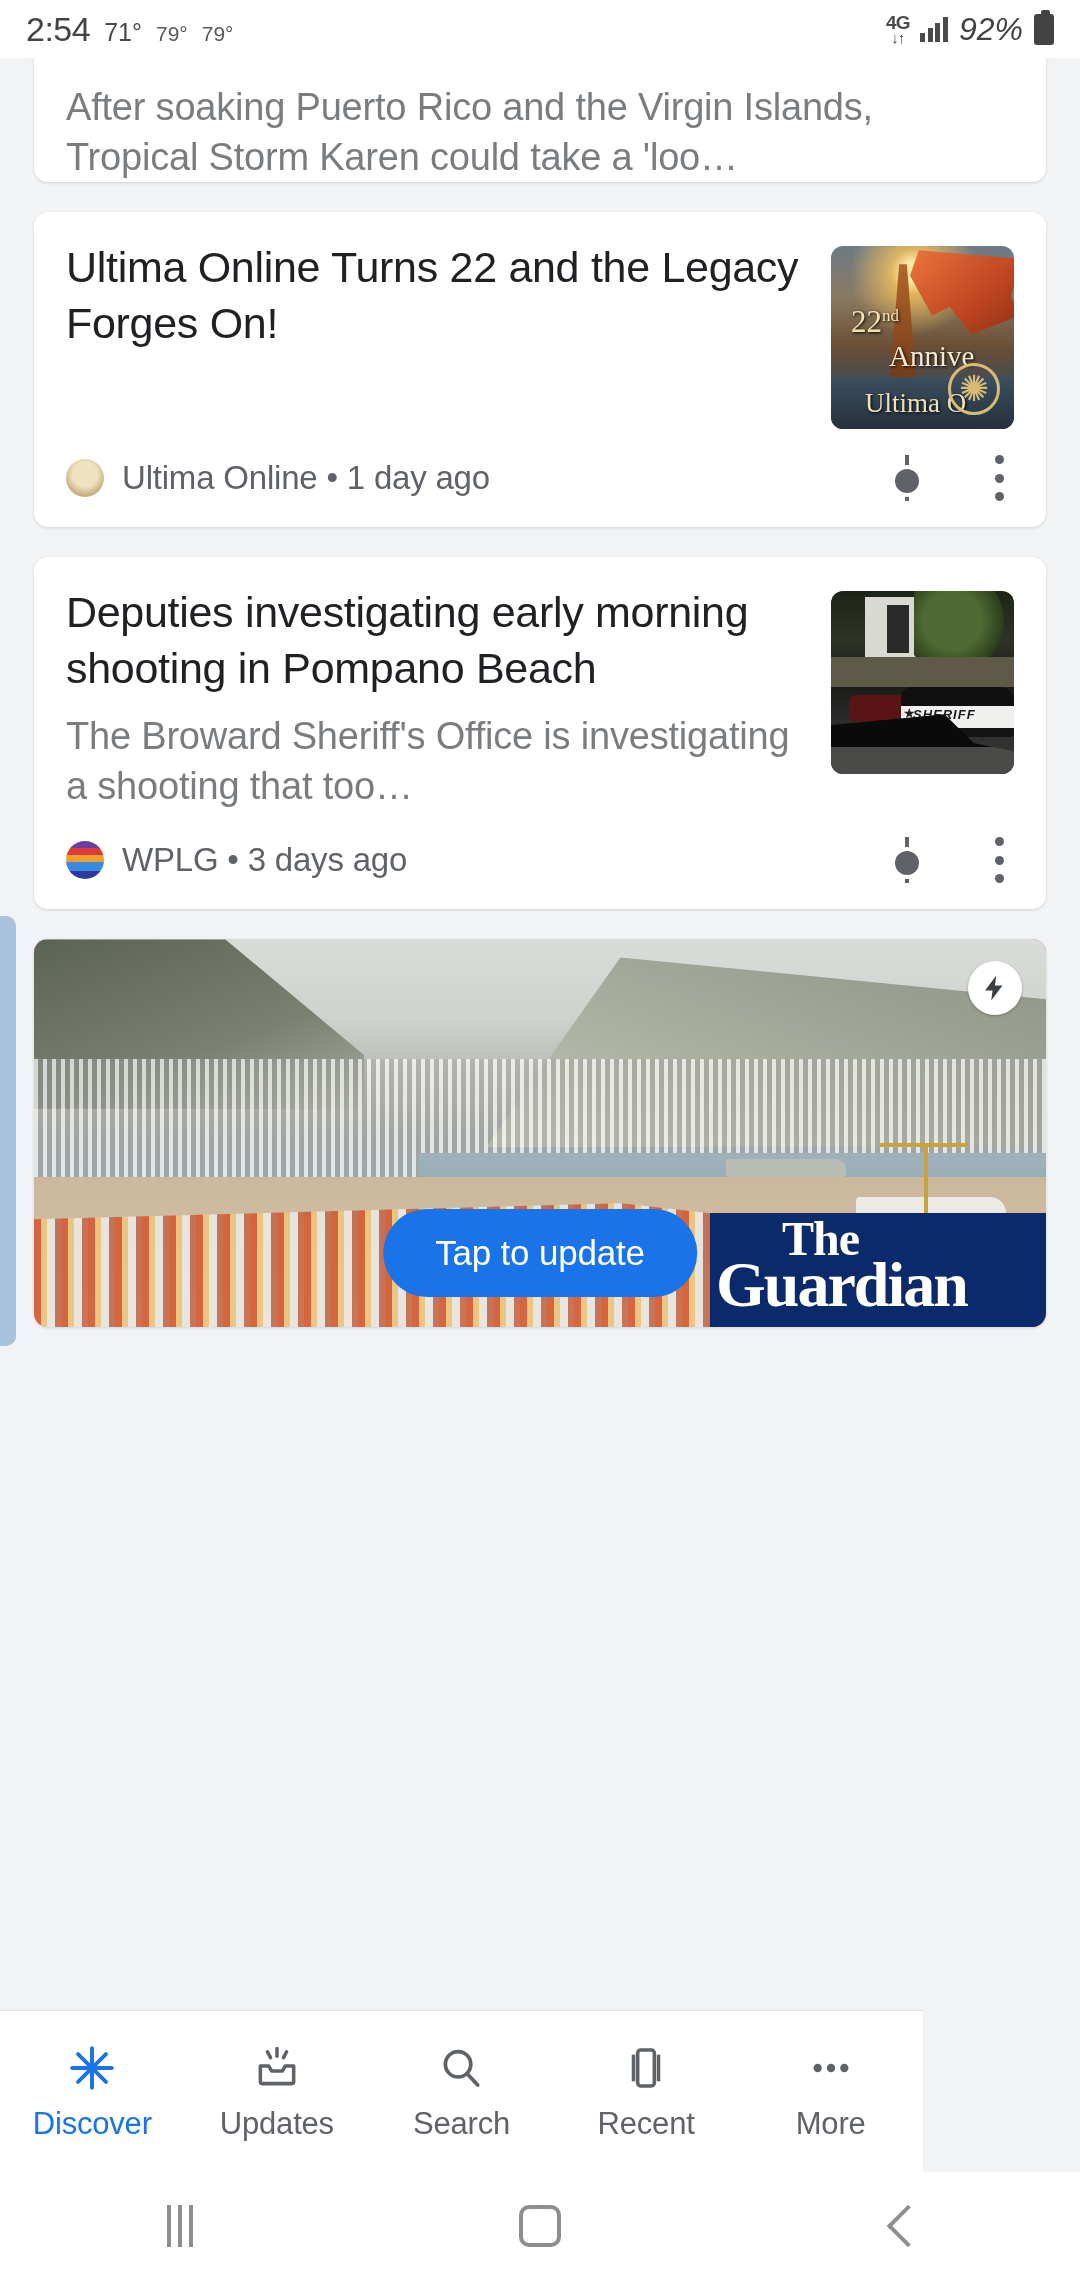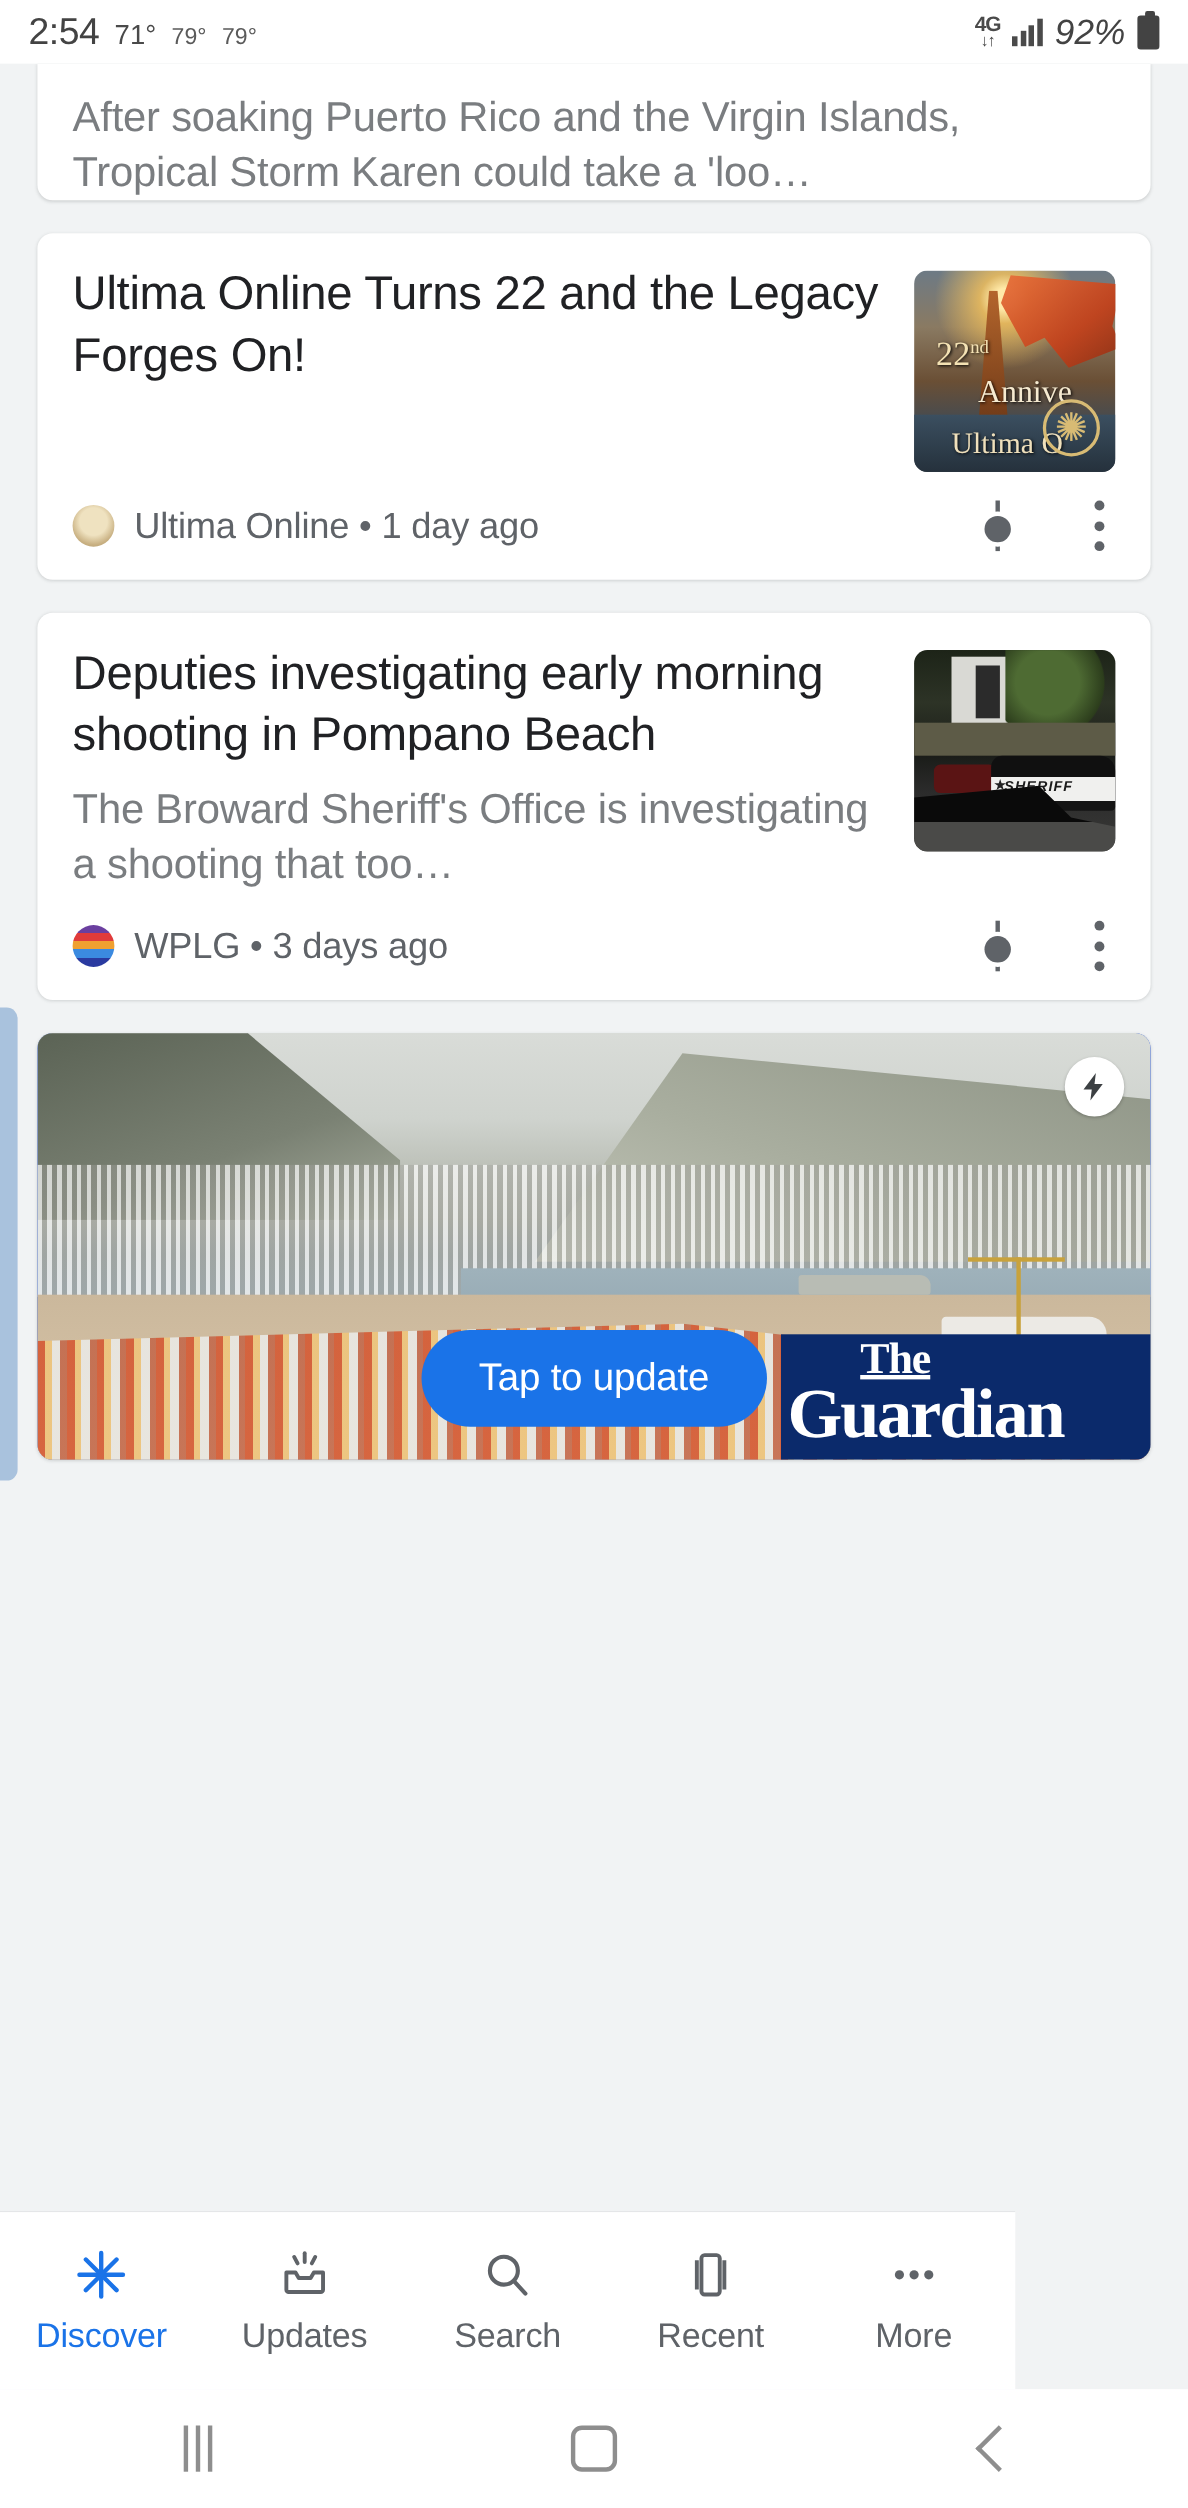--- a/index.html
+++ b/index.html
@@ -131,21 +131,21 @@
                 color:#1a1a1a; letter-spacing:1px; font-style:italic;}
   .sh-star{ position:absolute; left:2px; top:18px; color:#222; font-size:14px;}
   .sh-red{ position:absolute; left:18px; top:104px; width:56px; height:26px;
            background:#5a1414; border-radius:6px;}
   .sh-fore{ position:absolute; left:0; bottom:0; width:100%; height:60px;
             background:linear-gradient(to bottom,#0a0a0a 0 55%, #4a4a48 55% 100%);
             clip-path:polygon(0 18%,62% 0,78% 48%,100% 62%,100% 100%,0 100%);}
 
   
   .bigcard{
-    margin:0 34px; border-radius:14px; overflow:hidden; background:#1d4ed8;
+    margin:0 34px; border-radius:14px; overflow:hidden; background:#ec4899;
     box-shadow:0 1px 3px rgba(60,64,67,0.18); position:relative; height:388px;
   }
   .harbor{
     position:absolute; inset:0;
     background:
       linear-gradient(to bottom, #d9dcd8 0%, #cfd3ce 20%, #b9bdb4 34%, #aeb2a8 44%,
                       #9fa9a8 52%, #9dacb2 60%, #b9a894 70%, #c9b79e 80%, #d6c4a8 100%);
   }
   .h-mtn-l{ position:absolute; left:0; top:0; width:330px; height:170px;
             background:linear-gradient(160deg,#5b6355 0%, #7a8173 60%, #a7ad9e 100%);
@@ -185,21 +185,21 @@
   .tap-pill{
     position:absolute; left:50%; transform:translateX(-50%); bottom:30px;
     background:#1a73e8; color:#ffffff; font-size:35px; letter-spacing:-0.2px;
     padding:24px 52px; border-radius:44px; white-space:nowrap;
   }
   .guardian{
     position:absolute; right:0; bottom:0; width:336px; height:114px;
     background:#0b2a6b; color:#ffffff; overflow:hidden;
   }
   .guardian .g1{ position:absolute; left:72px; top:2px; font-family:"Liberation Serif",serif;
-                 font-weight:bold; font-size:40px; line-height:1; letter-spacing:-1px;text-decoration:underline;}
+                 font-weight:bold; font-size:48px; line-height:1; letter-spacing:-1px;}
   .guardian .g2{ position:absolute; left:6px; top:40px; font-family:"Liberation Serif",serif;
                  font-weight:bold; font-size:64px; line-height:1; letter-spacing:-2px;}
 
   
   .edge-glow{
     position:absolute; left:0; top:858px; width:16px; height:430px;
     background:#a9c2dd; border-radius:0 10px 10px 0;
   }
 
   

